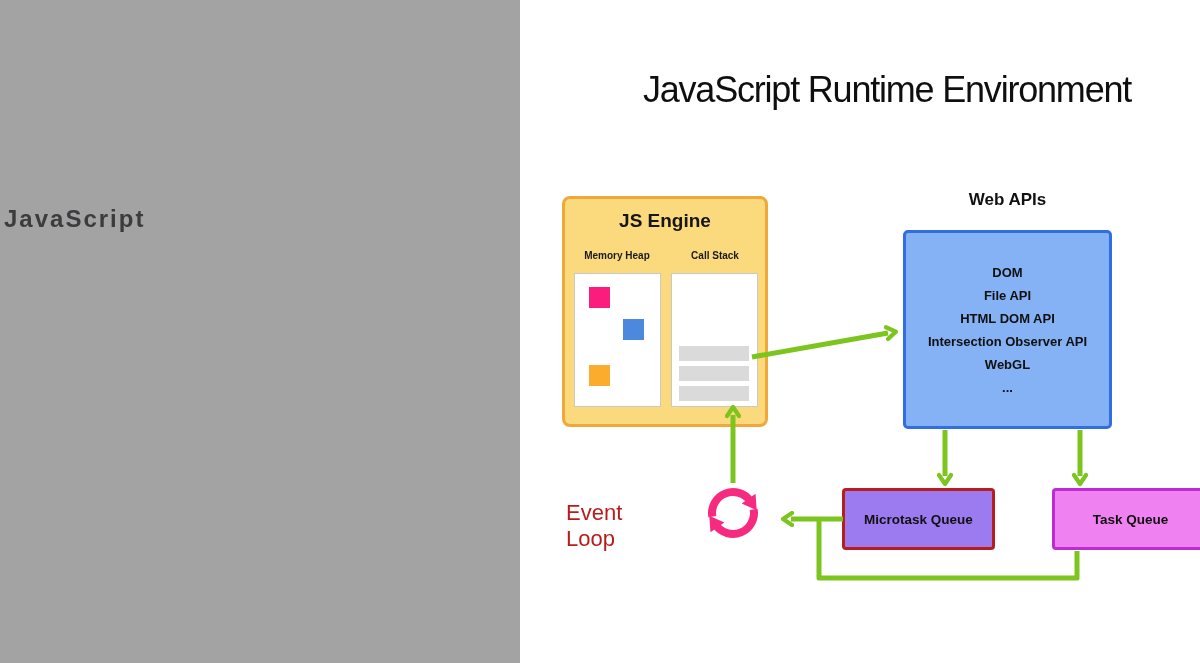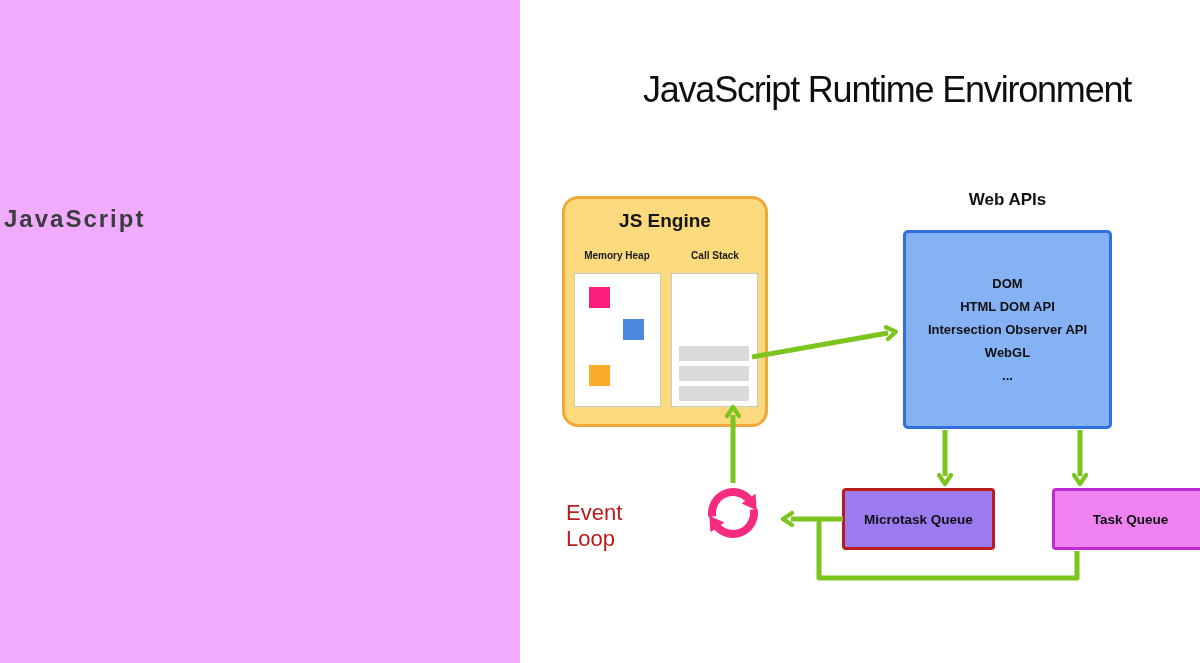--- a/index.html
+++ b/index.html
@@ -4,41 +4,41 @@
 <style>
   * { margin: 0; padding: 0; box-sizing: border-box; }
   html, body { width: 1200px; height: 663px; background: #ffffff; }
   body { font-family: "Liberation Sans", sans-serif; overflow: hidden; }
 
   .stage { position: relative; width: 1200px; height: 663px; background: #ffffff; }
 
   
   .left-panel {
     position: absolute; left: 0; top: 0; width: 520px; height: 663px;
-    background: #f0abfc;
+    background: #a3a3a3;
   }
   .brand {
     position: absolute; left: 4px; top: 205px;
     font-size: 24px; font-weight: 800; letter-spacing: 2px;
     color: #3c3c3e;
   }
 
   
   .page-title {
     position: absolute; left: 520px; top: 69px; width: 680px;
     text-align: center;
     font-size: 36px; font-weight: 400; letter-spacing: -1.2px;
     color: #0f0f0f;
     margin-left: 27px;
   }
 
   
   .js-engine {
     position: absolute; left: 562px; top: 196px; width: 206px; height: 231px;
-    background: #fbd97d; border: 3px solid #f1a83b; border-radius: 16px;
+    background: #fbd97d; border: 3px solid #f1a83b; border-radius: 8px;
   }
   .js-engine-title {
     position: absolute; left: 0; top: 11px; width: 100%;
     text-align: center; font-size: 19px; font-weight: 700; color: #161616;
   }
   .sub-label {
     position: absolute; top: 51px; font-size: 10px; font-weight: 700; color: #1a1a1a;
     text-align: center;
   }
   .heap-label  { left: 6px;  width: 92px; }
@@ -130,20 +130,21 @@
     <div class="inner-box stack-box">
       <div class="stack-frame frame-1"></div>
       <div class="stack-frame frame-2"></div>
       <div class="stack-frame frame-3"></div>
     </div>
   </div>
 
   <div class="web-apis-title">Web APIs</div>
   <div class="web-apis-box">
     <div class="api-item">DOM</div>
+    <div class="api-item">File API</div>
     <div class="api-item">HTML DOM API</div>
     <div class="api-item">Intersection Observer API</div>
     <div class="api-item">WebGL</div>
     <div class="api-item">...</div>
   </div>
 
   <div class="queue-box microtask-queue">
     <span>Microtask Queue</span>
   </div>
   <div class="queue-box task-queue">

